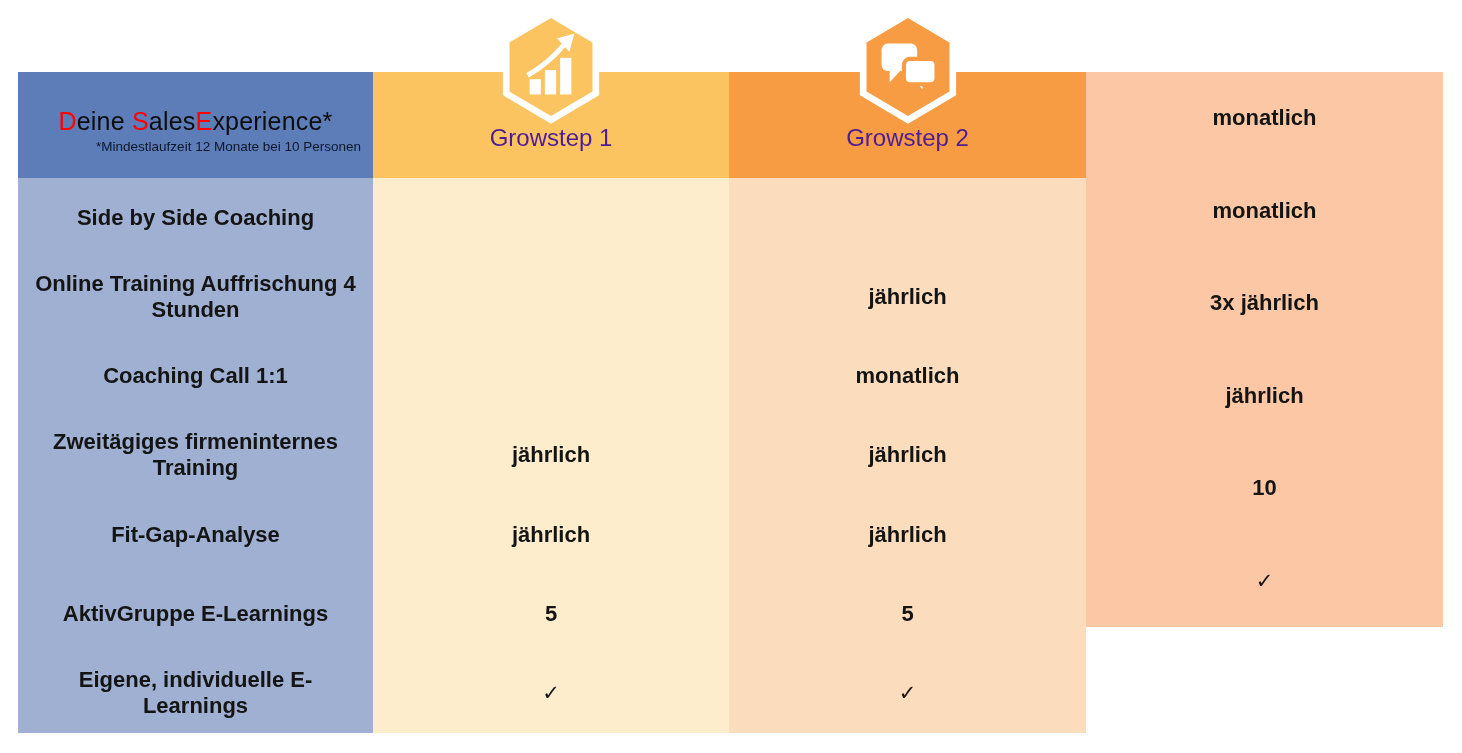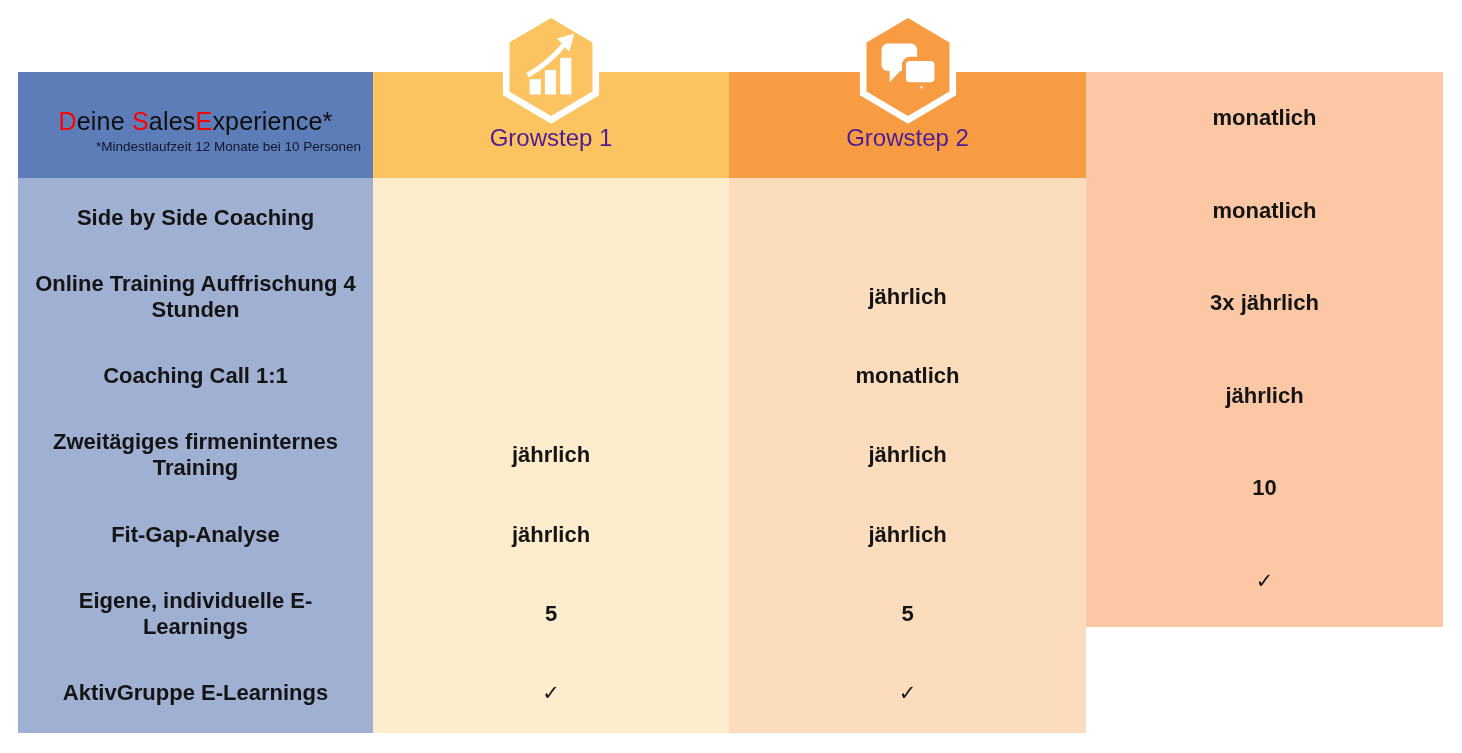--- a/index.html
+++ b/index.html
@@ -59,22 +59,22 @@
       <div class="feature-header">
         <div class="feature-title"><span class="red" style="color: rgb(255, 0, 0);">D</span><span>eine </span><span class="red" style="color: rgb(255, 0, 0);">S</span><span>ales</span><span class="red" style="color: rgb(255, 0, 0);">E</span><span>xperience*</span></div>
         <div class="feature-subtitle">*Mindestlaufzeit 12 Monate bei 10 Personen</div>
       </div>
       <div class="col-body">
         <div class="cell">Side by Side Coaching</div>
         <div class="cell">Online Training Auffrischung 4 Stunden</div>
         <div class="cell">Coaching Call 1:1</div>
         <div class="cell">Zweitägiges firmeninternes Training</div>
         <div class="cell">Fit-Gap-Analyse</div>
+        <div class="cell">AktivGruppe E-Learnings</div>
         <div class="cell">Eigene, individuelle E-Learnings</div>
-        <div class="cell">AktivGruppe E-Learnings</div>
       </div>
     </div>
 
     <div class="col col-grow" style="--hdr: #FCC460; --body: #FDEDCD;">
       <div class="col-header">
         <svg class="hexbadge" viewBox="0 0 100 112" aria-hidden="true">
           <polygon class="hexshape" points="50,4 94,30 94,82 50,108 6,82 6,30"></polygon>
           <rect class="glyph-fill" x="29" y="68" width="11" height="15"></rect>
           <rect class="glyph-fill" x="44" y="59" width="11" height="24"></rect>
           <rect class="glyph-fill" x="59" y="47" width="11" height="36"></rect>

